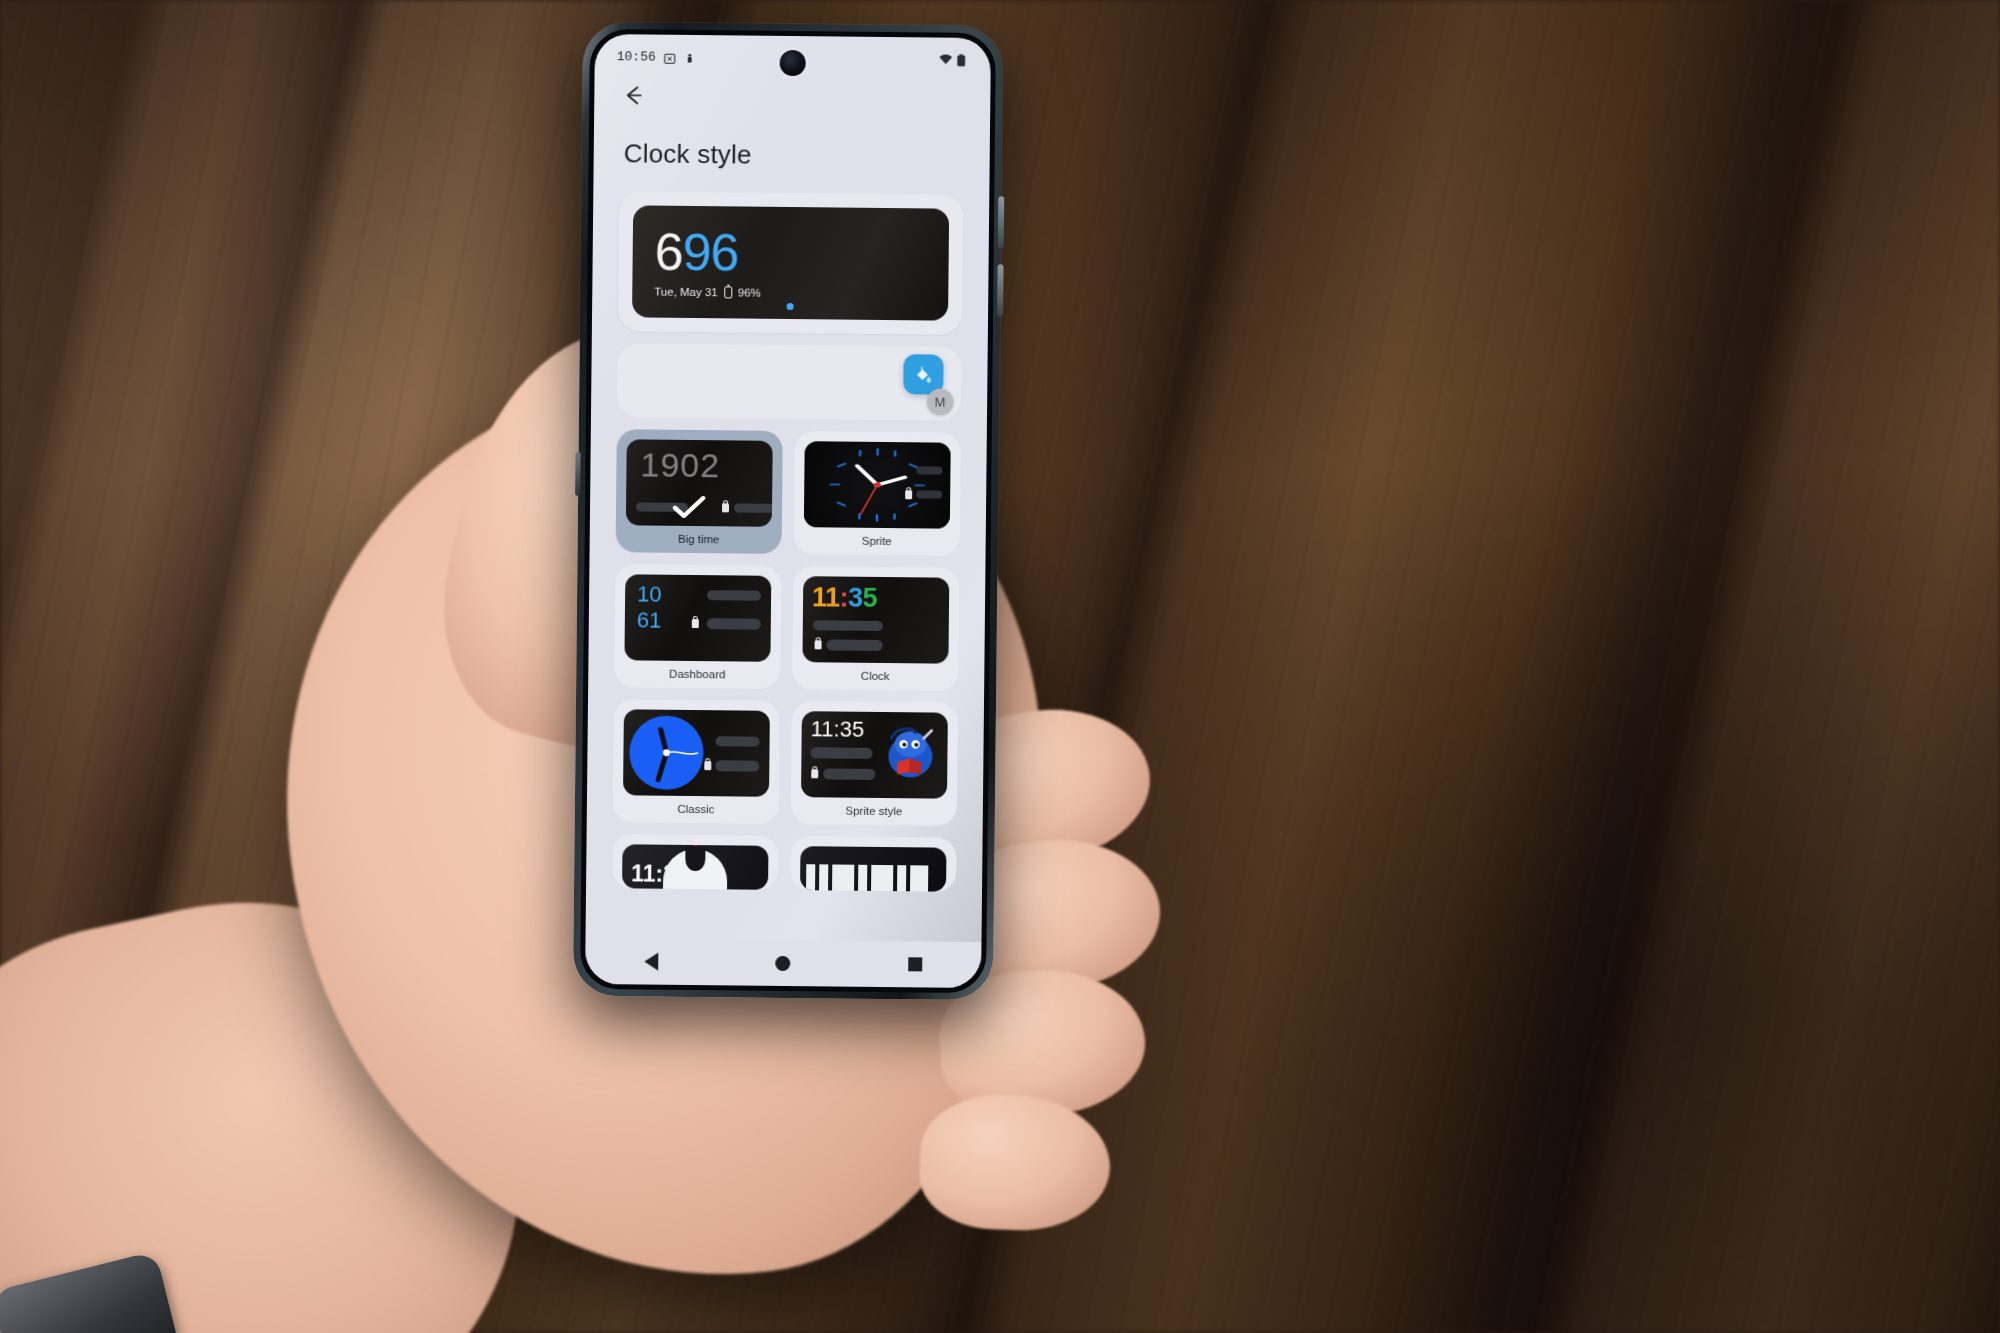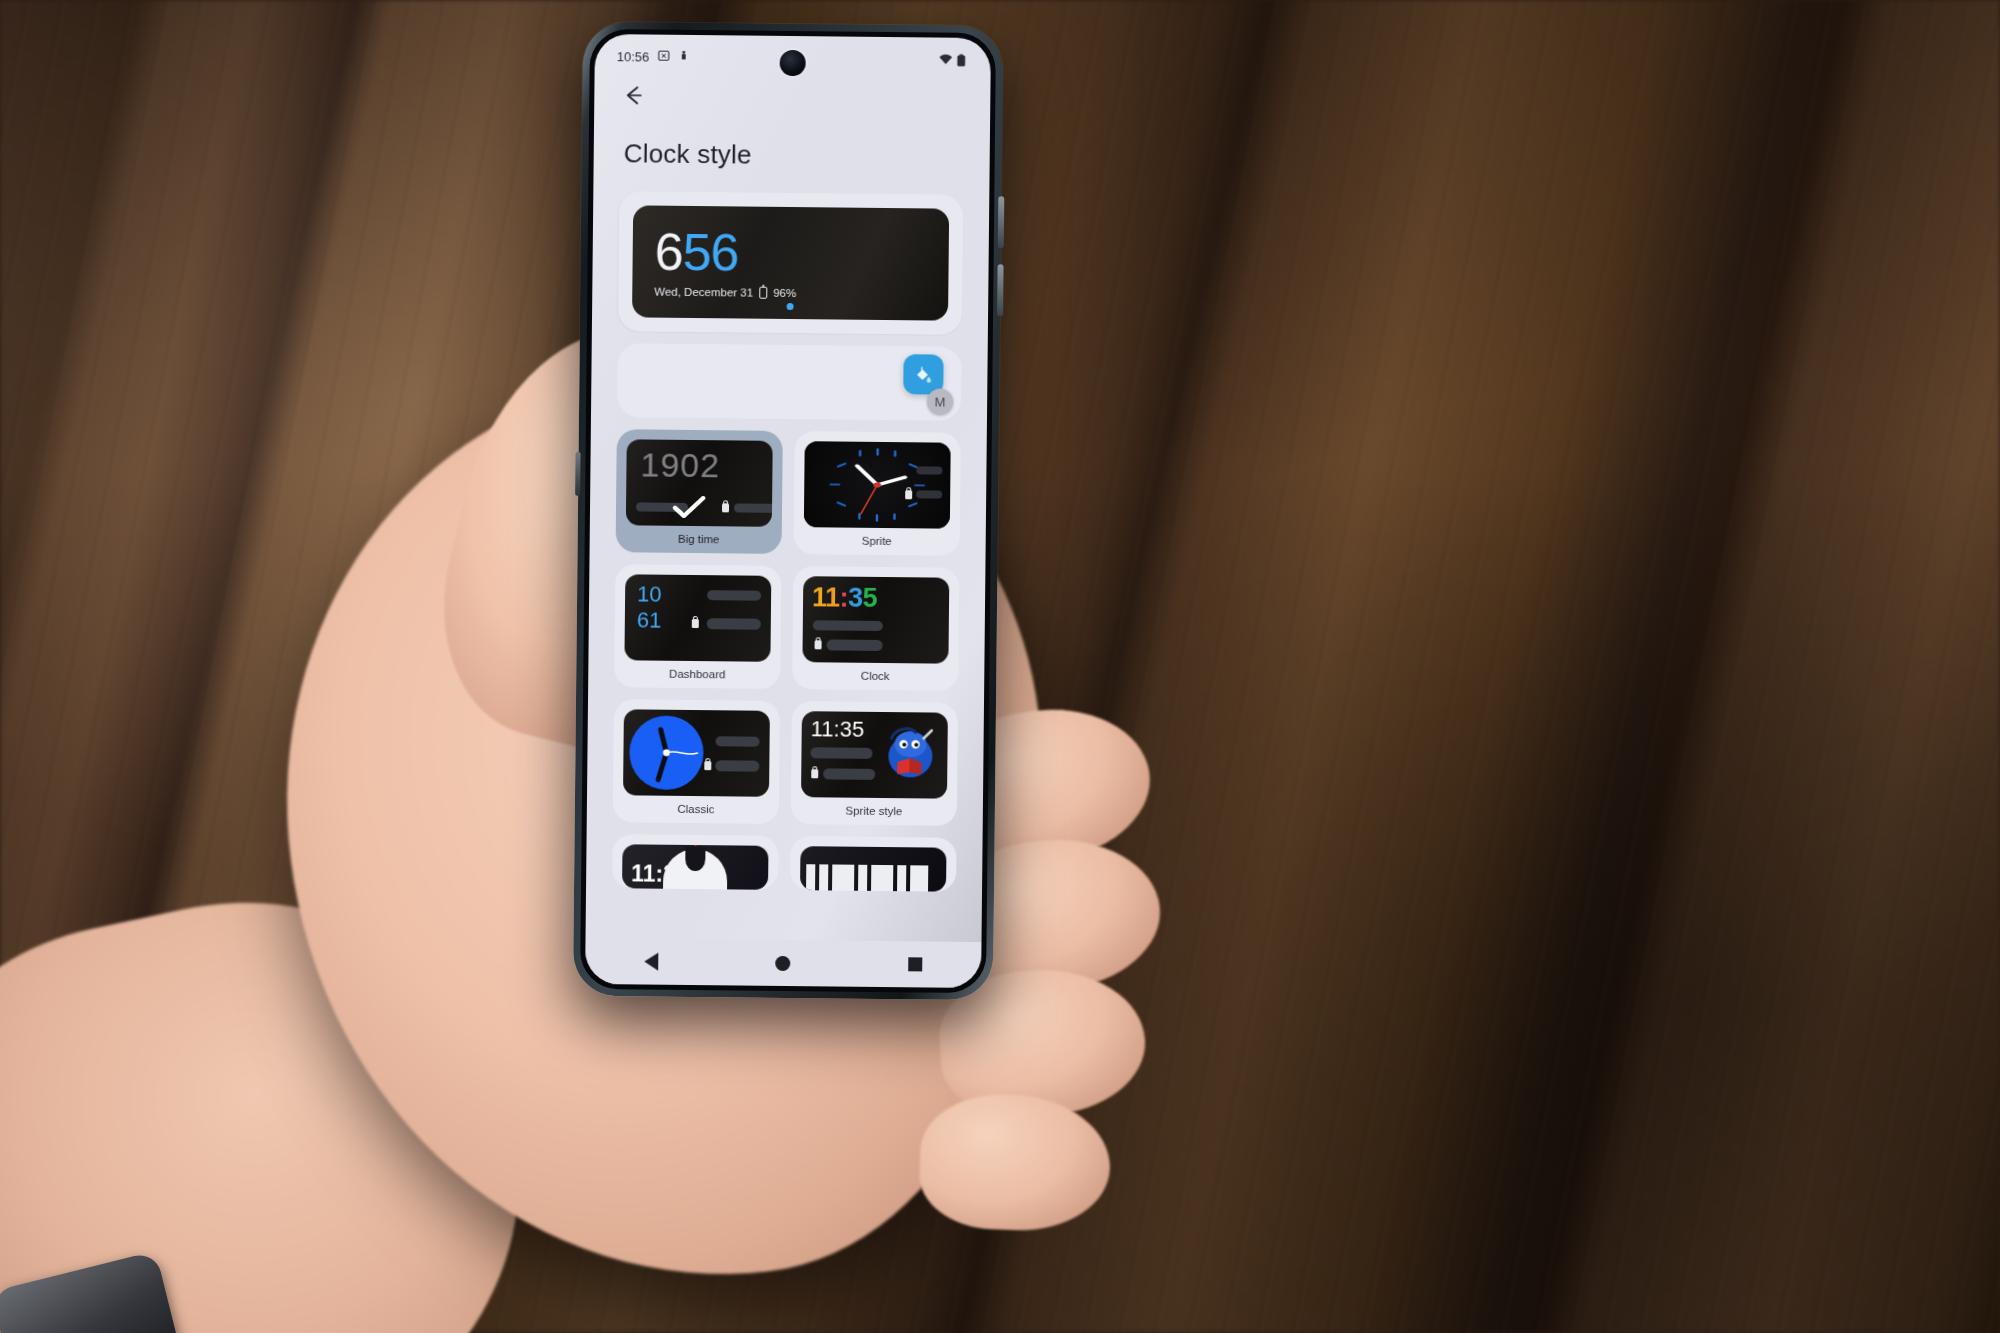--- a/index.html
+++ b/index.html
@@ -113,21 +113,21 @@
   .btn-vol.v2 { top: 238px; height: 52px; }
   .btn-left { position: absolute; left: -3px; top: 430px; width: 5px; height: 44px;
               border-radius: 3px; background: linear-gradient(180deg,#6f787e,#2e3438); }
 
   
   .status {
     height: 34px; padding: 10px 22px 0 22px;
     display: flex; align-items: center; justify-content: space-between;
     font-size: 13px; color: #2a2c33; position: relative; z-index: 3;
   }
-  .status-left { display: flex; align-items: flex-start; gap: 8px; }
+  .status-left { display: flex; align-items: flex-end; gap: 8px; font-family: Liberation Mono, monospace; }
   .status-right { display: flex; align-items: center; gap: 6px; }
   .sicon { width: 12px; height: 12px; display: inline-block; }
 
   
   .camera {
     position: absolute; left: 50%; top: 14px; transform: translateX(-50%);
     width: 26px; height: 26px; border-radius: 50%;
     background: radial-gradient(circle at 40% 35%, #2a3040 0%, #0b0e14 55%, #000 100%);
     box-shadow: 0 0 0 2px rgba(255,255,255,.18);
     z-index: 6;
@@ -323,24 +323,24 @@
           </span>
         </div>
 
         <div class="page-title">Clock style</div>
 
         <div class="scroll-area">
 
           <div class="preview-card">
             <div class="preview-clock">
               <div class="big-time">
-                <span class="hh">6</span><span class="mm">56</span>
+                <span class="hh">6</span><span class="mm">96</span>
               </div>
               <div class="preview-meta">
-                <span>Wed, December 31</span>
+                <span>Tue, May 31</span>
                 <span class="bat-glyph"></span>
                 <span>96%</span>
               </div>
               <div class="dot-indicator"></div>
             </div>
           </div>
 
           <div class="wallpaper-card">
             <div class="edit-fab">
               <svg viewBox="0 0 22 22" width="20" height="20">

